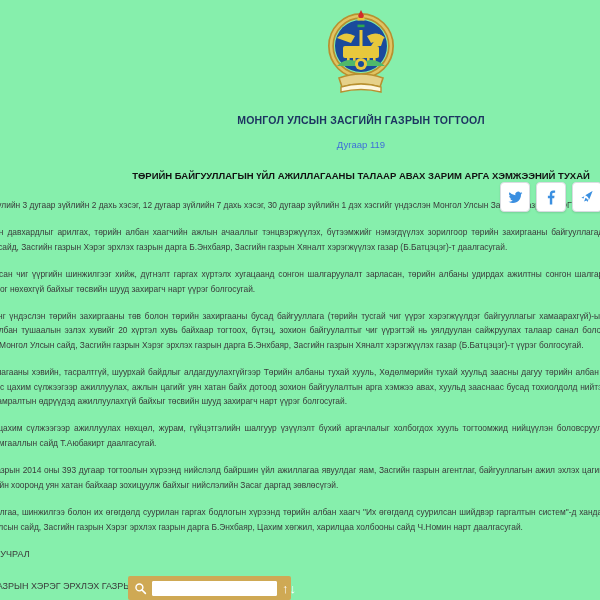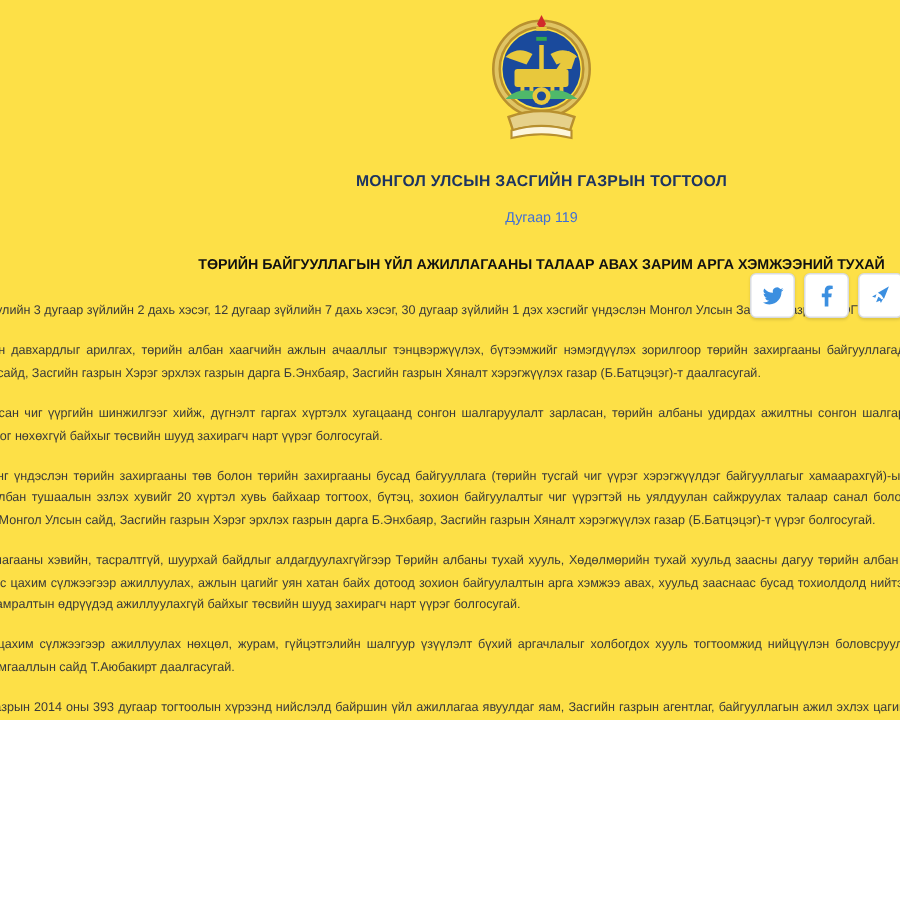--- a/index.html
+++ b/index.html
@@ -9,23 +9,23 @@
     height: 600px;
     overflow: hidden;
     background: #ffffff;
     font-family: "Liberation Sans", sans-serif;
   }
 
   
   #page {
     position: relative;
     width: 600px;
-    height: 480px;
+    height: 600px;
     overflow: hidden;
-    background: #fde047;
+    background: #86efac;
   }
 
   #doc {
     position: absolute;
     top: 0;
     left: -118px;          
     width: 840px;
   }
 
   

